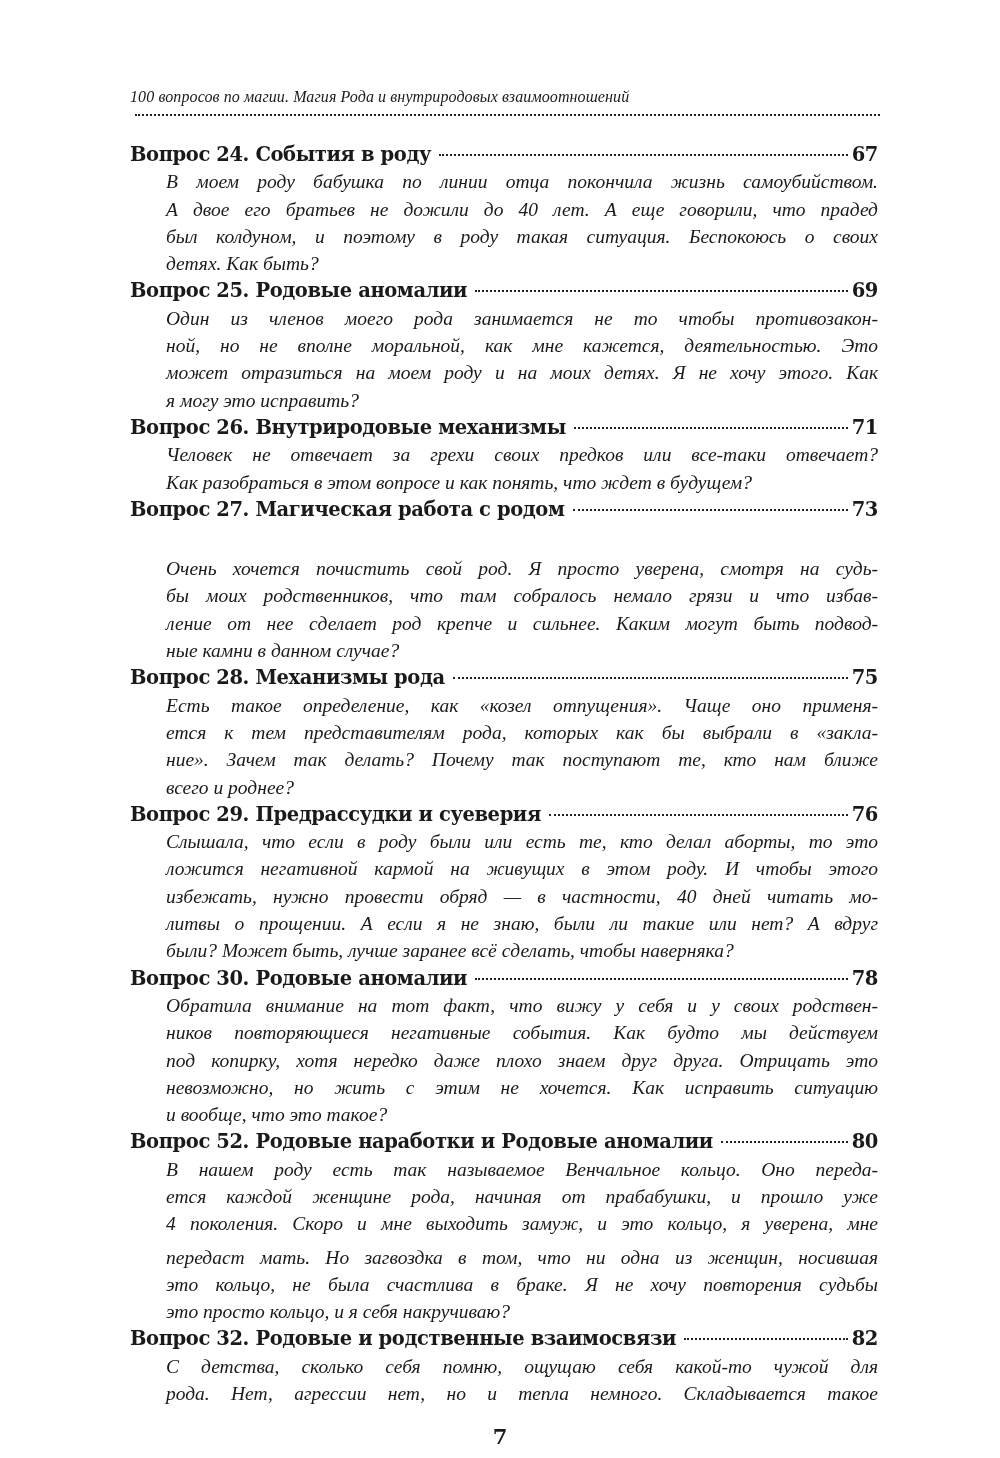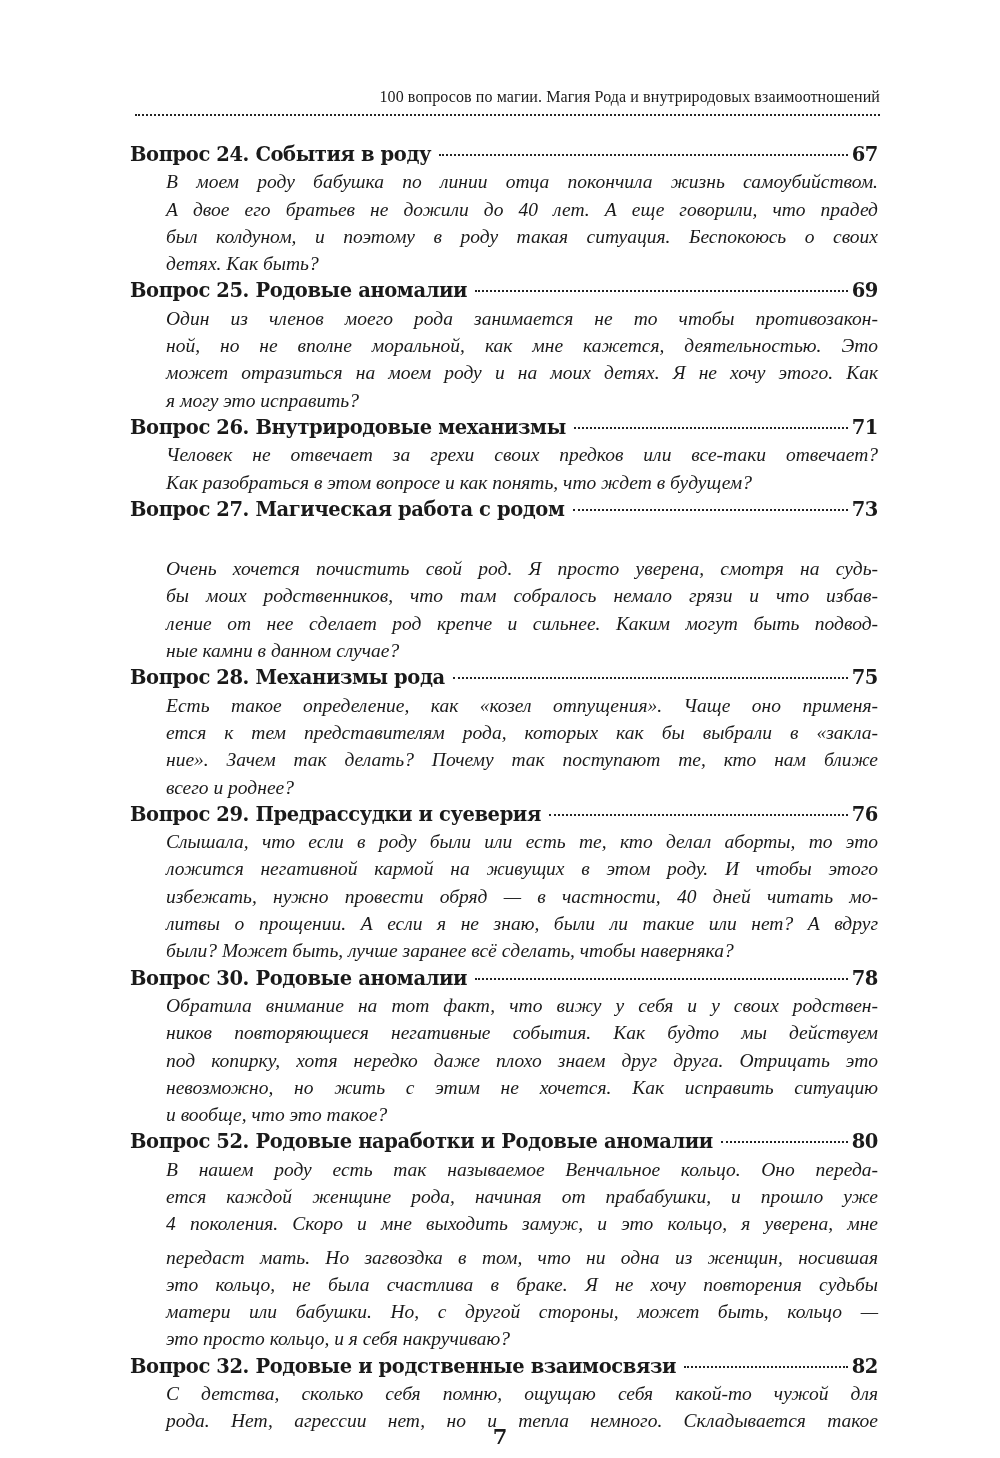--- a/index.html
+++ b/index.html
@@ -1,19 +1,19 @@
 <!DOCTYPE html>
 <html><head>
 <meta charset="utf-8">
 <style>
   html, body { margin: 0; padding: 0; background: #ffffff; }
   body { width: 1000px; height: 1458px; position: relative; overflow: hidden;
          font-family: "DejaVu Serif", "Liberation Serif", serif; color: #1a1a1a; }
   .running-head { position: absolute; left: 130px; width: 750px; top: 88px;
-         text-align: right; font-size: 16px;
+         text-align: left; font-style: italic; font-size: 16px;
          font-family: "Liberation Serif", "DejaVu Serif", serif; letter-spacing: 0.1px; }
   .head-rule { position: absolute; left: 135px; width: 745px; top: 114px;
          border-top: 2px dotted #222; height: 0; }
   .toc { position: absolute; left: 130px; width: 748px; top: 141px; }
   .entry-title { display: flex; align-items: baseline; font-weight: bold;
          font-size: 19.5px; line-height: 27.3px; white-space: nowrap;
          font-family: "DejaVu Serif", serif; letter-spacing: -0.4px; }
   .entry-title .leader { flex: 1; border-bottom: 2px dotted #222; margin: 0 4px 0 8px;
          transform: translateY(-5px); }
   .entry-desc { margin-left: 36px; font-style: italic; font-size: 19.5px;
@@ -126,21 +126,20 @@
         <span>Вопрос 52. Родовые наработки и Родовые аномалии</span>
         <span class="leader"></span>
         <span>80</span>
       </div>
       <div class="entry-desc">
         <div style="text-align-last: justify; text-align: justify;">В нашем роду есть так называемое Венчальное кольцо. Оно переда-</div>
         <div style="text-align-last: justify; text-align: justify;">ется каждой женщине рода, начиная от прабабушки, и прошло уже</div>
         <div style="text-align-last: justify; text-align: justify;">4 поколения. Скоро и мне выходить замуж, и это кольцо, я уверена, мне</div>
         <div style="text-align-last: justify; text-align: justify; margin-top: 6px;">передаст мать. Но загвоздка в том, что ни одна из женщин, носившая</div>
         <div style="text-align-last: justify; text-align: justify;">это кольцо, не была счастлива в браке. Я не хочу повторения судьбы</div>
-        <div style="text-align-last: justify; text-align: justify;">матери или бабушки. Но, с другой стороны, может быть, кольцо —</div>
         <div style="text-align-last: left; text-align: justify;">это просто кольцо, и я себя накручиваю?</div>
       </div>
     </div>
     <div class="entry">
       <div class="entry-title">
         <span>Вопрос 32. Родовые и родственные взаимосвязи</span>
         <span class="leader"></span>
         <span>82</span>
       </div>
       <div class="entry-desc">

